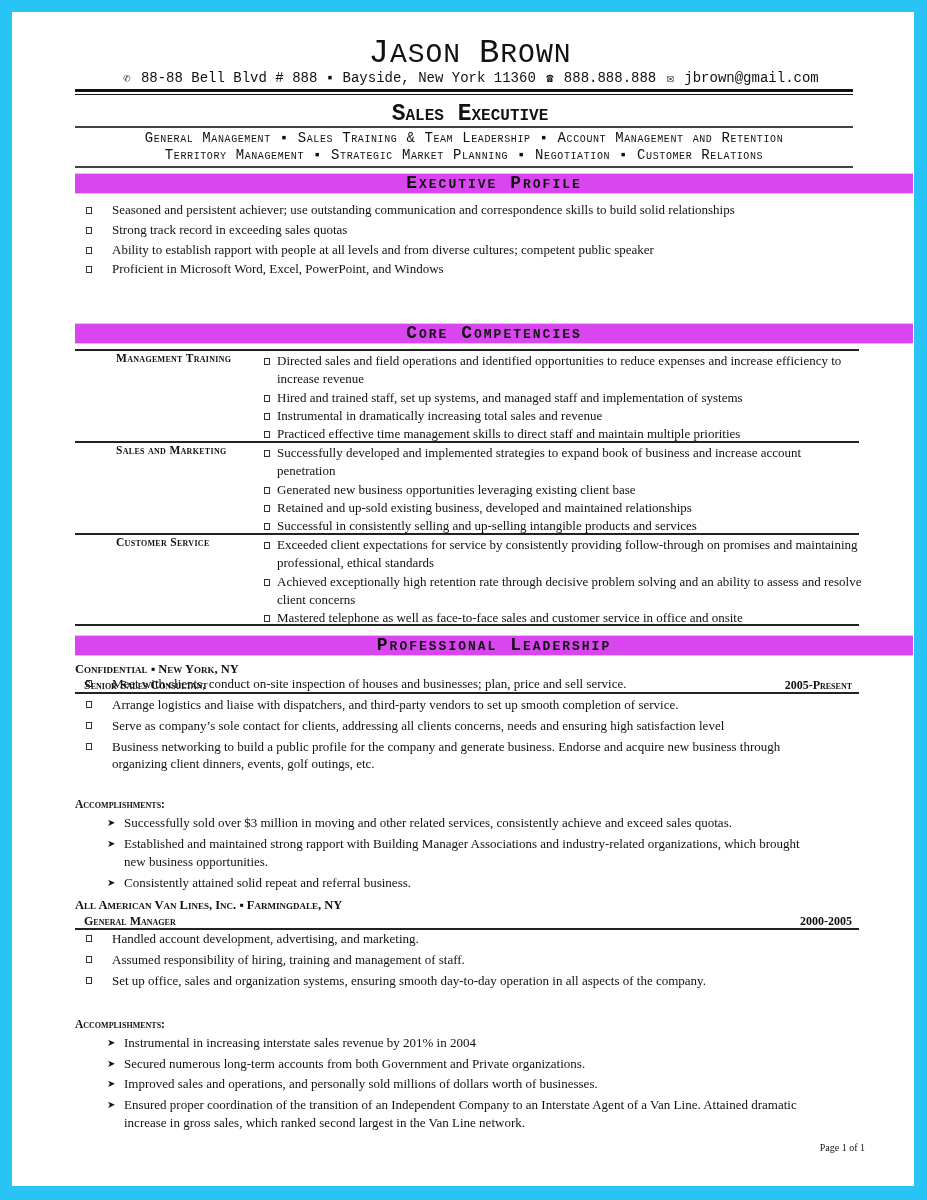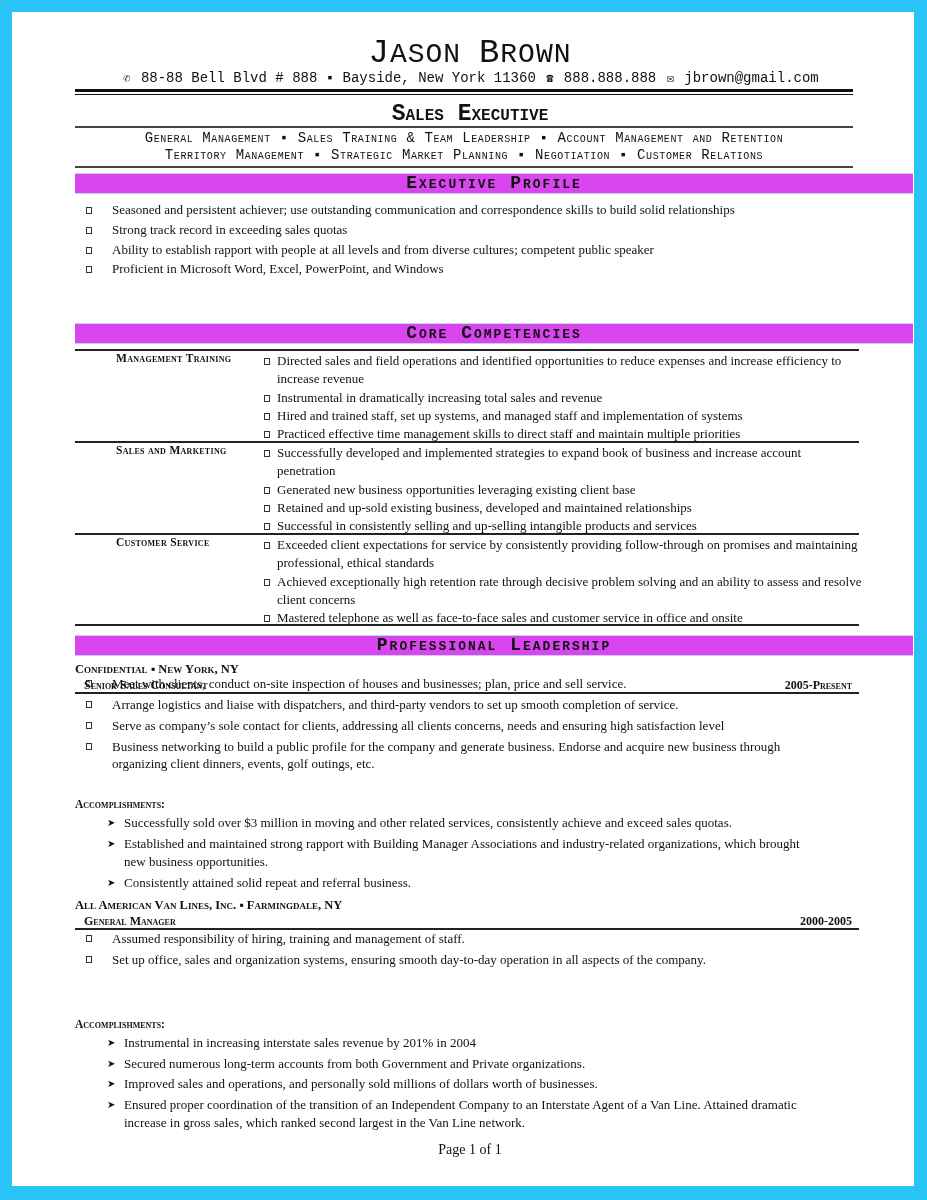--- a/index.html
+++ b/index.html
@@ -107,21 +107,21 @@
   .alist {
     position: absolute; left: 32px; width: 760px;
     font-size: 13px; line-height: 18.5px;
   }
   .alist .row { position: relative; padding-left: 17px; margin-bottom: 2px; }
   .alist .arr {
     position: absolute; left: 0; top: 0; font-size: 10px;
   }
   .footer {
     position: absolute; left: 0; width: 790px; top: 1130px;
-    text-align: center; font-size: 14px;
+    text-align: right; font-size: 10px;
   }
 </style>
 </head>
 <body>
 
 <div class="page">
  <div class="content">
 
   <div class="name serif">
     <span class="big">J</span><span>ASON</span>
@@ -157,22 +157,22 @@
     <div class="row"><span class="bul"></span><span>Ability to establish rapport with people at all levels and from diverse cultures; competent public speaker</span></div>
     <div class="row"><span class="bul"></span><span>Proficient in Microsoft Word, Excel, PowerPoint, and Windows</span></div>
   </div>
 
   <div class="band serif" style="top:311px">Core Competencies</div>
 
   <div class="comp-line" style="top:337px"></div>
   <div class="comp-label sans" style="top:340px">Management Training</div>
   <div class="comp-items sans" style="top:340px">
     <div class="row"><span class="bul"></span><span>Directed sales and field operations and identified opportunities to reduce expenses and increase efficiency to increase revenue</span></div>
+    <div class="row"><span class="bul"></span><span>Hired and trained staff, set up systems, and managed staff and implementation of systems</span></div>
     <div class="row"><span class="bul"></span><span>Instrumental in dramatically increasing total sales and revenue</span></div>
-    <div class="row"><span class="bul"></span><span>Hired and trained staff, set up systems, and managed staff and implementation of systems</span></div>
     <div class="row"><span class="bul"></span><span>Practiced effective time management skills to direct staff and maintain multiple priorities</span></div>
   </div>
 
   <div class="comp-line" style="top:429px"></div>
   <div class="comp-label sans" style="top:432px">Sales and Marketing</div>
   <div class="comp-items sans" style="top:432px">
     <div class="row"><span class="bul"></span><span>Successfully developed and implemented strategies to expand book of business and increase account penetration</span></div>
     <div class="row"><span class="bul"></span><span>Generated new business opportunities leveraging existing client base</span></div>
     <div class="row"><span class="bul"></span><span>Retained and up-sold existing business, developed and maintained relationships</span></div>
     <div class="row"><span class="bul"></span><span>Successful in consistently selling and up-selling intangible products and services</span></div>
@@ -211,21 +211,21 @@
   </div>
 
   <div class="job-head sans" style="top:886px">All American Van Lines, Inc. ▪ Farmingdale, NY</div>
   <div class="job-sub sans" style="top:902px">
     <span>General Manager</span>
     <span class="dates">2000-2005</span>
   </div>
   <div class="job-line" style="top:916px"></div>
 
   <div class="blist sans" style="top:916px; line-height:21px">
-    <div class="row"><span class="bul"></span></div>
+    <div class="row"><span class="bul"></span><span>Handled account development, advertising, and marketing.</span></div>
     <div class="row"><span class="bul"></span><span>Assumed responsibility of hiring, training and management of staff.</span></div>
     <div class="row"><span class="bul"></span><span>Set up office, sales and organization systems, ensuring smooth day-to-day operation in all aspects of the company.</span></div>
   </div>
 
   <div class="acc-head sans" style="top:1006px">Accomplishments:</div>
   <div class="alist sans" style="top:1022px">
     <div class="row"><span class="arr">➤</span><span>Instrumental in increasing interstate sales revenue by 201% in 2004</span></div>
     <div class="row"><span class="arr">➤</span><span>Secured numerous long-term accounts from both Government and Private organizations.</span></div>
     <div class="row"><span class="arr">➤</span><span>Improved sales and operations, and personally sold millions of dollars worth of businesses.</span></div>
     <div class="row" style="width:700px"><span class="arr">➤</span><span>Ensured proper coordination of the transition of an Independent Company to an Interstate Agent of a Van Line. Attained dramatic increase in gross sales, which ranked second largest in the Van Line network.</span></div>

